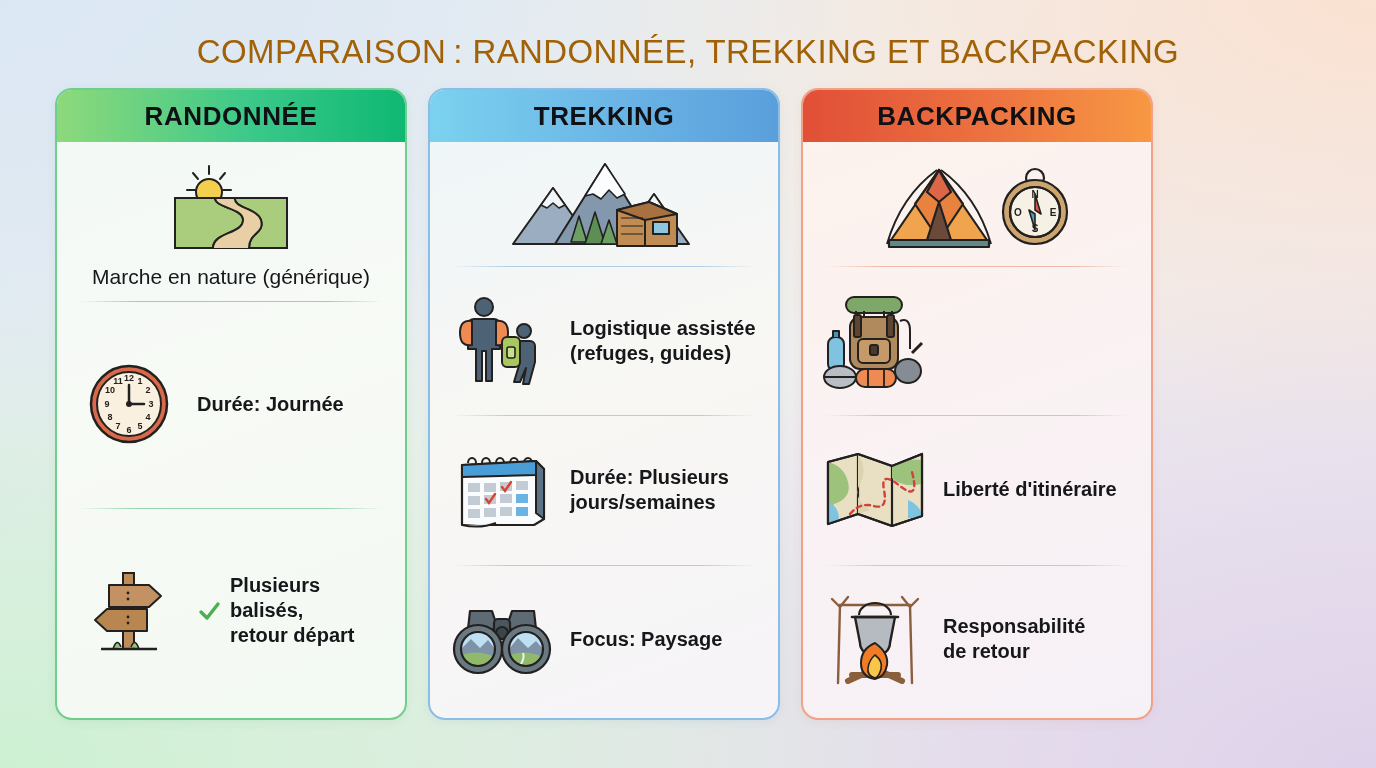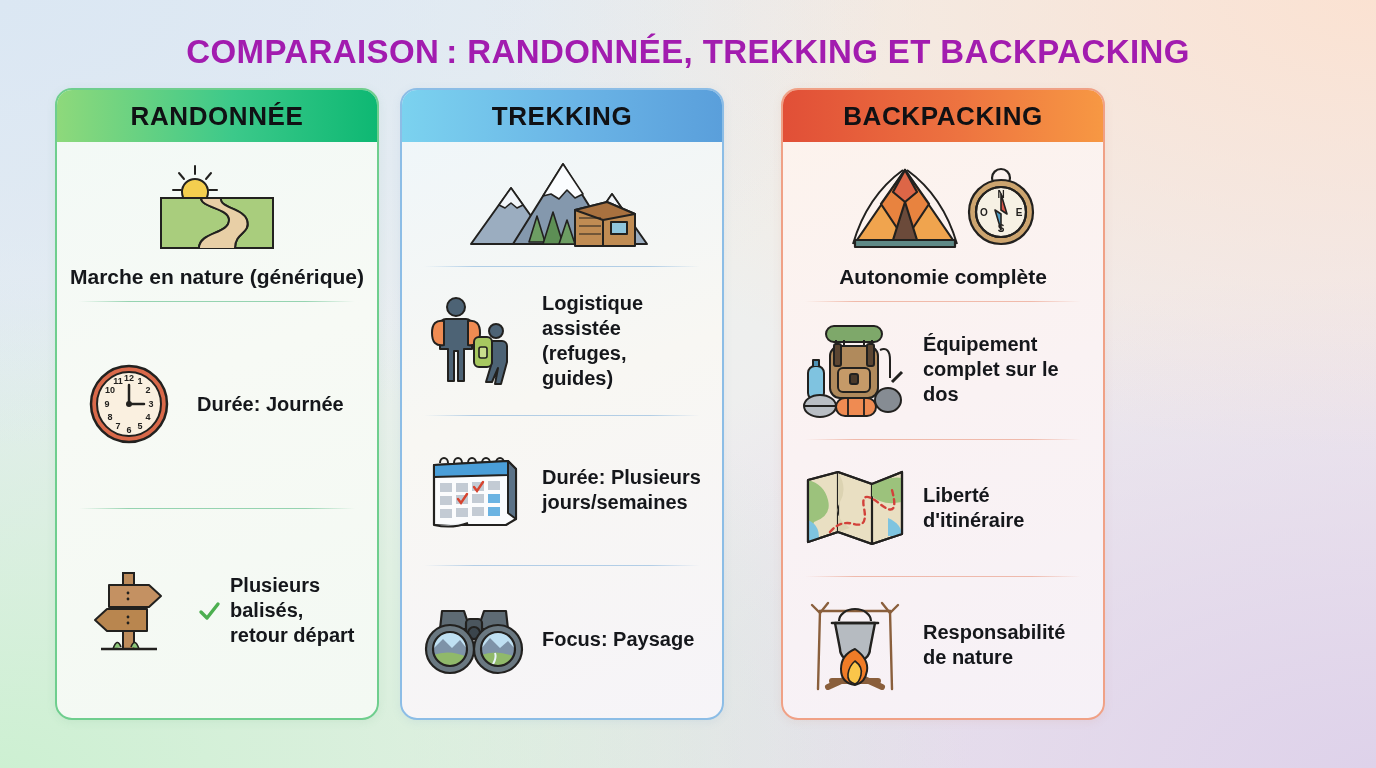--- a/index.html
+++ b/index.html
@@ -38,38 +38,38 @@
     height: 768px;
     display: flex;
     flex-direction: column;
     align-items: center;
   }
 
   
   .title {
     margin-top: 33px;
     font-size: 33px;
-    font-weight: bold;
+    font-weight: normal;
     letter-spacing: 0.4px;
-    color: #a21caf;
+    color: #a16207;
     text-align: center;
     white-space: nowrap;
   }
 
   
   .cards {
     margin-top: 17px;
     display: flex;
     gap: 21px;
     width: 1266px;
     height: 632px;
   }
 
   .card {
-    width: 324px;
+    width: 352px;
     height: 632px;
     border-radius: 17px;
     overflow: hidden;
     display: flex;
     flex-direction: column;
     position: relative;
   }
 
   .card-green {
     border: 2px solid #6fce8e;
@@ -78,21 +78,20 @@
   }
   .card-blue {
     border: 2px solid #8cbde6;
     background: linear-gradient(160deg, #eef6fa 0%, #f8f7f3 48%, #f6f4f8 100%);
     box-shadow: 0 2px 10px rgba(90,140,190,0.10);
   }
   .card-orange {
     border: 2px solid #f0a186;
     background: linear-gradient(160deg, #fdf3ec 0%, #faf2f3 50%, #f6f1f7 100%);
     box-shadow: 0 2px 10px rgba(200,120,90,0.10);
-    margin-left: 36px;
   }
 
   .card-header {
     height: 52px;
     display: flex;
     align-items: center;
     justify-content: center;
     font-size: 26px;
     font-weight: bold;
     letter-spacing: 0.6px;
@@ -115,21 +114,21 @@
   }
   .hero-art {
     height: 96px;
     display: flex;
     align-items: center;
     justify-content: center;
   }
   .hero-label {
     margin-top: 10px;
     font-size: 21px;
-    font-weight: bold;
+    font-weight: normal;
     color: #15171b;
     text-align: center;
     line-height: 1.2;
   }
 
   
   .rows {
     flex: 1 1 auto;
     display: flex;
     flex-direction: column;
@@ -429,21 +428,20 @@
             <g font-family="Liberation Sans, sans-serif" font-size="10" font-weight="bold" fill="#22211f" text-anchor="middle">
               <text x="158" y="40">N</text>
                 <text x="158" y="74">S</text>
               <text x="176" y="58">E</text>
                 <text x="141" y="58">O</text>
             </g>
             <path d="M158 36 L164 56 L158 52 Z" fill="#d9564a" stroke="#22211f" stroke-width="1.6" stroke-linejoin="round"></path>
             <path d="M158 72 L152 52 L158 56 Z" fill="#4e9dc4" stroke="#22211f" stroke-width="1.6" stroke-linejoin="round"></path>
           </svg>
         </div>
-        <div class="hero-label">Autonomie complète</div>
       </div>
 
       <div class="rows">
 
         <div class="row">
           <div class="row-icon">
             <svg width="110" height="100" viewBox="0 0 110 100">
               <g stroke="#22211f" stroke-width="2" stroke-linejoin="round">
                 <rect x="26" y="6" width="56" height="16" rx="8" fill="#7ea86a"></rect>
                 <rect x="30" y="26" width="48" height="52" rx="10" fill="#b08a5c"></rect>
@@ -457,22 +455,20 @@
                 <ellipse cx="20" cy="86" rx="16" ry="11" fill="#b9bec4"></ellipse>
                 <path d="M4 86 h32" fill="none"></path>
                 <rect x="36" y="78" width="40" height="18" rx="9" fill="#ef8b52"></rect>
                 <path d="M48 78 v18 M64 78 v18" fill="none" stroke-width="1.8"></path>
                 <ellipse cx="88" cy="80" rx="13" ry="12" fill="#868c93"></ellipse>
                 <path d="M92 62 l10 -10" stroke-width="3"></path>
                 <path d="M80 30 q10 -4 10 10 v18" fill="none"></path>
               </g>
             </svg>
           </div>
-          <div class="row-text" style="white-space:pre-line">Équipement
-complet sur le dos</div>
         </div>
 
         <div class="row">
           <div class="row-icon">
             <svg width="106" height="88" viewBox="0 0 106 88">
               <g stroke="#22211f" stroke-width="2.2" stroke-linejoin="round">
                 <path d="M6 16 L36 8 L70 20 L100 8 L100 70 L70 80 L36 68 L6 78 Z" fill="#e9dfc2"></path>
                 <path d="M36 8 L36 68" fill="none"></path>
                 <path d="M70 20 L70 80" fill="none"></path>
               </g>
@@ -507,20 +503,20 @@
               <path d="M33 28 h40 l-5 26 a15 13 0 0 1 -30 0 z" fill="#b6bbc1" stroke="#22211f" stroke-width="2.4" stroke-linejoin="round"></path>
               <path d="M30 28 h46" stroke="#22211f" stroke-width="2.6" stroke-linecap="round"></path>
               <g stroke="#22211f" stroke-width="2" stroke-linejoin="round">
                 <path d="M26 92 l22 -10 M80 92 l-22 -10 M30 86 h46" fill="none" stroke="#8a5f3c" stroke-width="6" stroke-linecap="round"></path>
               </g>
               <path d="M53 54 q14 10 12 22 t-12 14 q-14 -2 -14 -16 t14 -20 z" fill="#f07c27" stroke="#22211f" stroke-width="2" stroke-linejoin="round"></path>
               <path d="M53 66 q8 6 6 14 t-6 9 q-8 -2 -7 -10 t7 -13 z" fill="#fac64a" stroke="#22211f" stroke-width="1.6" stroke-linejoin="round"></path>
             </svg>
           </div>
           <div class="row-text" style="white-space:pre-line">Responsabilité
-de nature</div>
+de retour</div>
         </div>
 
       </div>
     </div>
 
   </div>
 </div>
 
 </body></html>

